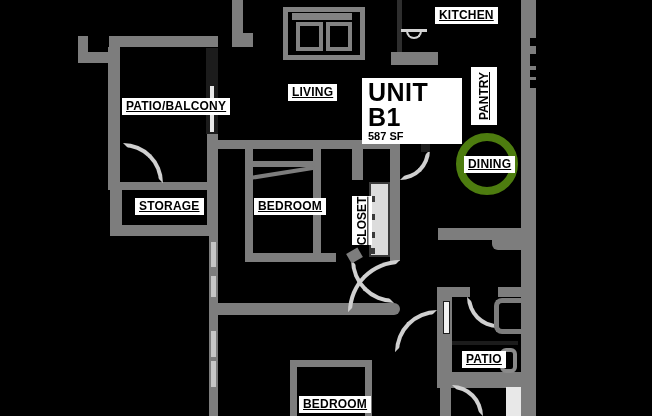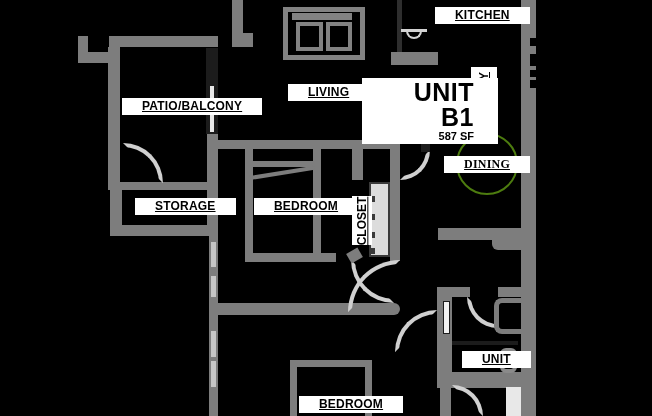--- a/index.html
+++ b/index.html
@@ -9,33 +9,33 @@
   .dk{position:absolute;background:#1c1c1c;}
   .win{position:absolute;background:#c6c6c6;}
   .lt{position:absolute;background:#e8e8e8;}
   .dash{position:absolute;background:#000;}
   .arc{position:absolute;border:4px solid transparent;box-sizing:border-box;}
   .arc-ne{border-top-color:#d0d0d0;border-right-color:#d0d0d0;border-top-right-radius:100%;}
   .arc-se{border-bottom-color:#d0d0d0;border-right-color:#d0d0d0;border-bottom-right-radius:100%;}
   .arc-sw{border-bottom-color:#d0d0d0;border-left-color:#d0d0d0;border-bottom-left-radius:100%;}
   .arc-nw{border-top-color:#d0d0d0;border-left-color:#d0d0d0;border-top-left-radius:100%;}
   .label{position:absolute;background:#fff;color:#000;font-size:12px;font-weight:600;
-         letter-spacing:.2px;line-height:1.25;padding:1px 20px;text-decoration:underline;
+         letter-spacing:.2px;line-height:1.25;padding:1px 4px;text-decoration:underline;
          white-space:nowrap;z-index:5;}
   .vlabel{position:absolute;background:#fff;display:flex;align-items:center;justify-content:center;z-index:5;}
   .vlabel span{transform:rotate(-90deg);white-space:nowrap;color:#000;font-size:12px;
          font-weight:600;text-decoration:underline;}
-  .title-box{position:absolute;background:#fff;color:#000;text-align:right;z-index:6;
-         padding:2px 24px;}
+  .title-box{position:absolute;background:#fff;color:#000;text-align:left;z-index:6;
+         padding:2px 6px;}
   .title-box .t{font-size:25px;font-weight:800;line-height:1.0;letter-spacing:.5px;}
   .title-box .a{font-size:11px;font-weight:600;line-height:1.1;}
   .frame{position:absolute;box-sizing:border-box;border:5px solid #828282;background:transparent;}
   .pane{position:absolute;box-sizing:border-box;border:4px solid #828282;}
-  .circle{position:absolute;box-sizing:border-box;border:2px solid #4d7c0f;border-radius:50%;
-         display:flex;align-items:center;justify-content:center;font-family:Liberation Serif, serif;}
+  .circle{position:absolute;box-sizing:border-box;border:8px solid #4d7c0f;border-radius:50%;
+         display:flex;align-items:center;justify-content:flex-start;}
   .fixture{position:absolute;box-sizing:border-box;border:2px solid #3a3a3a;background:#dcdcdc;}
   .tick{position:absolute;background:#3a3a3a;}
   .nook{position:absolute;box-sizing:border-box;border:5px solid #7d7d7d;border-right:none;
         border-radius:8px 0 0 8px;background:#000;}
   .tubend{position:absolute;box-sizing:border-box;border:4px solid #8a8a8a;border-radius:6px;background:#000;}
   .sinkdish{position:absolute;box-sizing:border-box;border:2px solid #d2d2d2;border-top:none;
         border-radius:0 0 10px 10px;background:transparent;}
 </style>
 </head>
 <body>
@@ -124,21 +124,21 @@
   <div class="dk" style="left:452px;top:341px;width:66px;height:4px"></div>
   <div class="tubend" style="left:500px;top:348px;width:17px;height:25px"></div>
   <div class="lt" style="left:443px;top:301px;width:7px;height:33px;border:1px solid #1c1c1c;box-sizing:border-box;background:#f2f2f2"></div>
   <div class="lt" style="left:506px;top:387px;width:15px;height:29px"></div>
 
   <div class="label" style="left:435px;top:7px">KITCHEN</div>
   <div class="label" style="left:288px;top:84px">LIVING</div>
   <div class="label" style="left:135px;top:198px">STORAGE</div>
   <div class="label" style="left:122px;top:98px">PATIO/BALCONY</div>
   <div class="label" style="left:254px;top:198px">BEDROOM</div>
-  <div class="label" style="left:462px;top:351px">UNIT</div>
+  <div class="label" style="left:462px;top:351px">PATIO</div>
   <div class="label" style="left:299px;top:396px">BEDROOM</div>
 
   <div class="vlabel" style="left:471px;top:67px;width:26px;height:58px">
     <span>PANTRY</span>
   </div>
   <div class="vlabel" style="left:352px;top:196px;width:20px;height:49px">
     <span>CLOSET</span>
   </div>
 
   <div class="title-box" style="left:362px;top:78px;width:88px">

